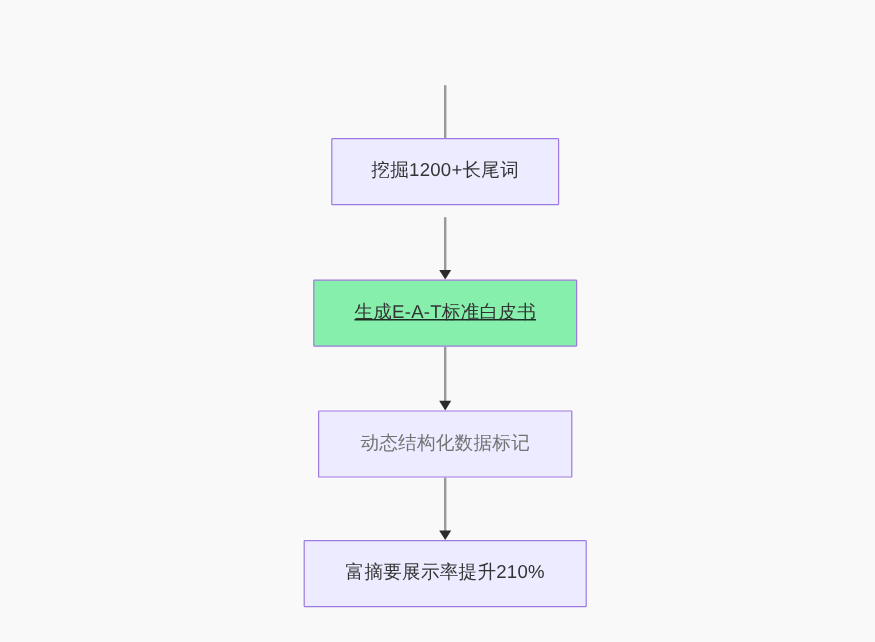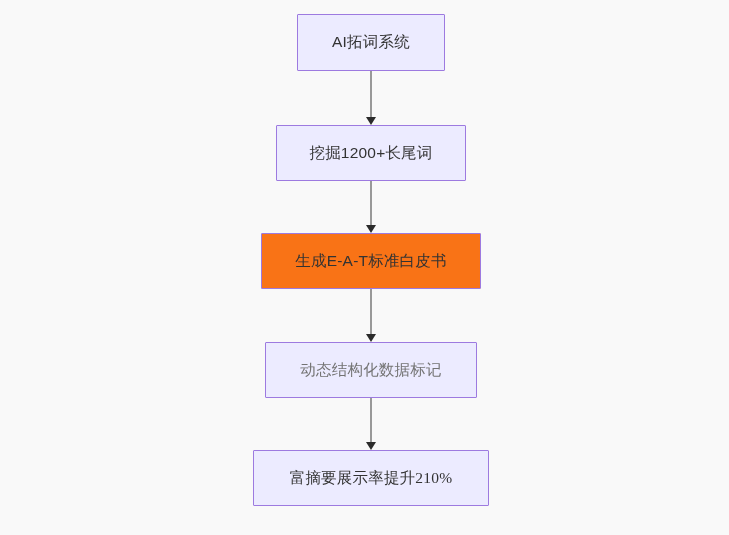--- a/index.html
+++ b/index.html
@@ -73,29 +73,26 @@
   </div>
   <div class="flow-edge" style="left: 370px; top: 289px; width: 2px; height: 53px;">
     <div class="edge-line" style="height: 46px; background: rgb(153, 153, 153);"></div>
     <div class="edge-head" style="top: 45px; border-top-color: rgb(43, 43, 43);"></div>
   </div>
   <div class="flow-edge" style="left: 370px; top: 398px; width: 2px; height: 52px;">
     <div class="edge-line" style="height: 45px; background: rgb(153, 153, 153);"></div>
     <div class="edge-head" style="top: 44px; border-top-color: rgb(43, 43, 43);"></div>
   </div>
 
-  <div class="flow-node" style="left: 297px; top: 14px; width: 148px; height: 57px; background: rgb(236, 235, 255); border-color: rgb(157, 122, 224);">
-    <span class="flow-node-label" style="color: rgb(51, 51, 51);">AI拓词系统</span>
-  </div>
-  <div class="flow-node" style="left: 276px; top: 125px; width: 190px; height: 56px; background: rgb(236, 235, 255); border-color: rgb(157, 122, 224);">
+  <div class="flow-node" style="left: 276px; top: 115px; width: 190px; height: 56px; background: rgb(236, 235, 255); border-color: rgb(157, 122, 224);">
     <span class="flow-node-label" style="color: rgb(51, 51, 51);">挖掘1200+长尾词</span>
   </div>
-  <div class="flow-node" style="left: 261px; top: 233px; width: 220px; height: 56px; background: #f97316; border-color: rgb(157, 122, 224);">
+  <div class="flow-node" style="left: 261px; top: 233px; width: 220px; height: 56px; background: #86efac; border-color: rgb(157, 122, 224); text-decoration: underline;">
     <span class="flow-node-label" style="color: rgb(51, 51, 51);">生成E-A-T标准白皮书</span>
   </div>
   <div class="flow-node" style="left: 265px; top: 342px; width: 212px; height: 56px; background: rgb(236, 235, 255); border-color: rgb(157, 122, 224);">
     <span class="flow-node-label" style="color: #737373;">动态结构化数据标记</span>
   </div>
   <div class="flow-node" style="left: 253px; top: 450px; width: 236px; height: 56px; background: rgb(236, 235, 255); border-color: rgb(157, 122, 224);">
-    <span class="flow-node-label" style="color: rgb(51, 51, 51); font-family: Liberation Serif, serif;">富摘要展示率提升210%</span>
+    <span class="flow-node-label" style="color: rgb(51, 51, 51);">富摘要展示率提升210%</span>
   </div>
 
 </div>
 
 </body></html>

